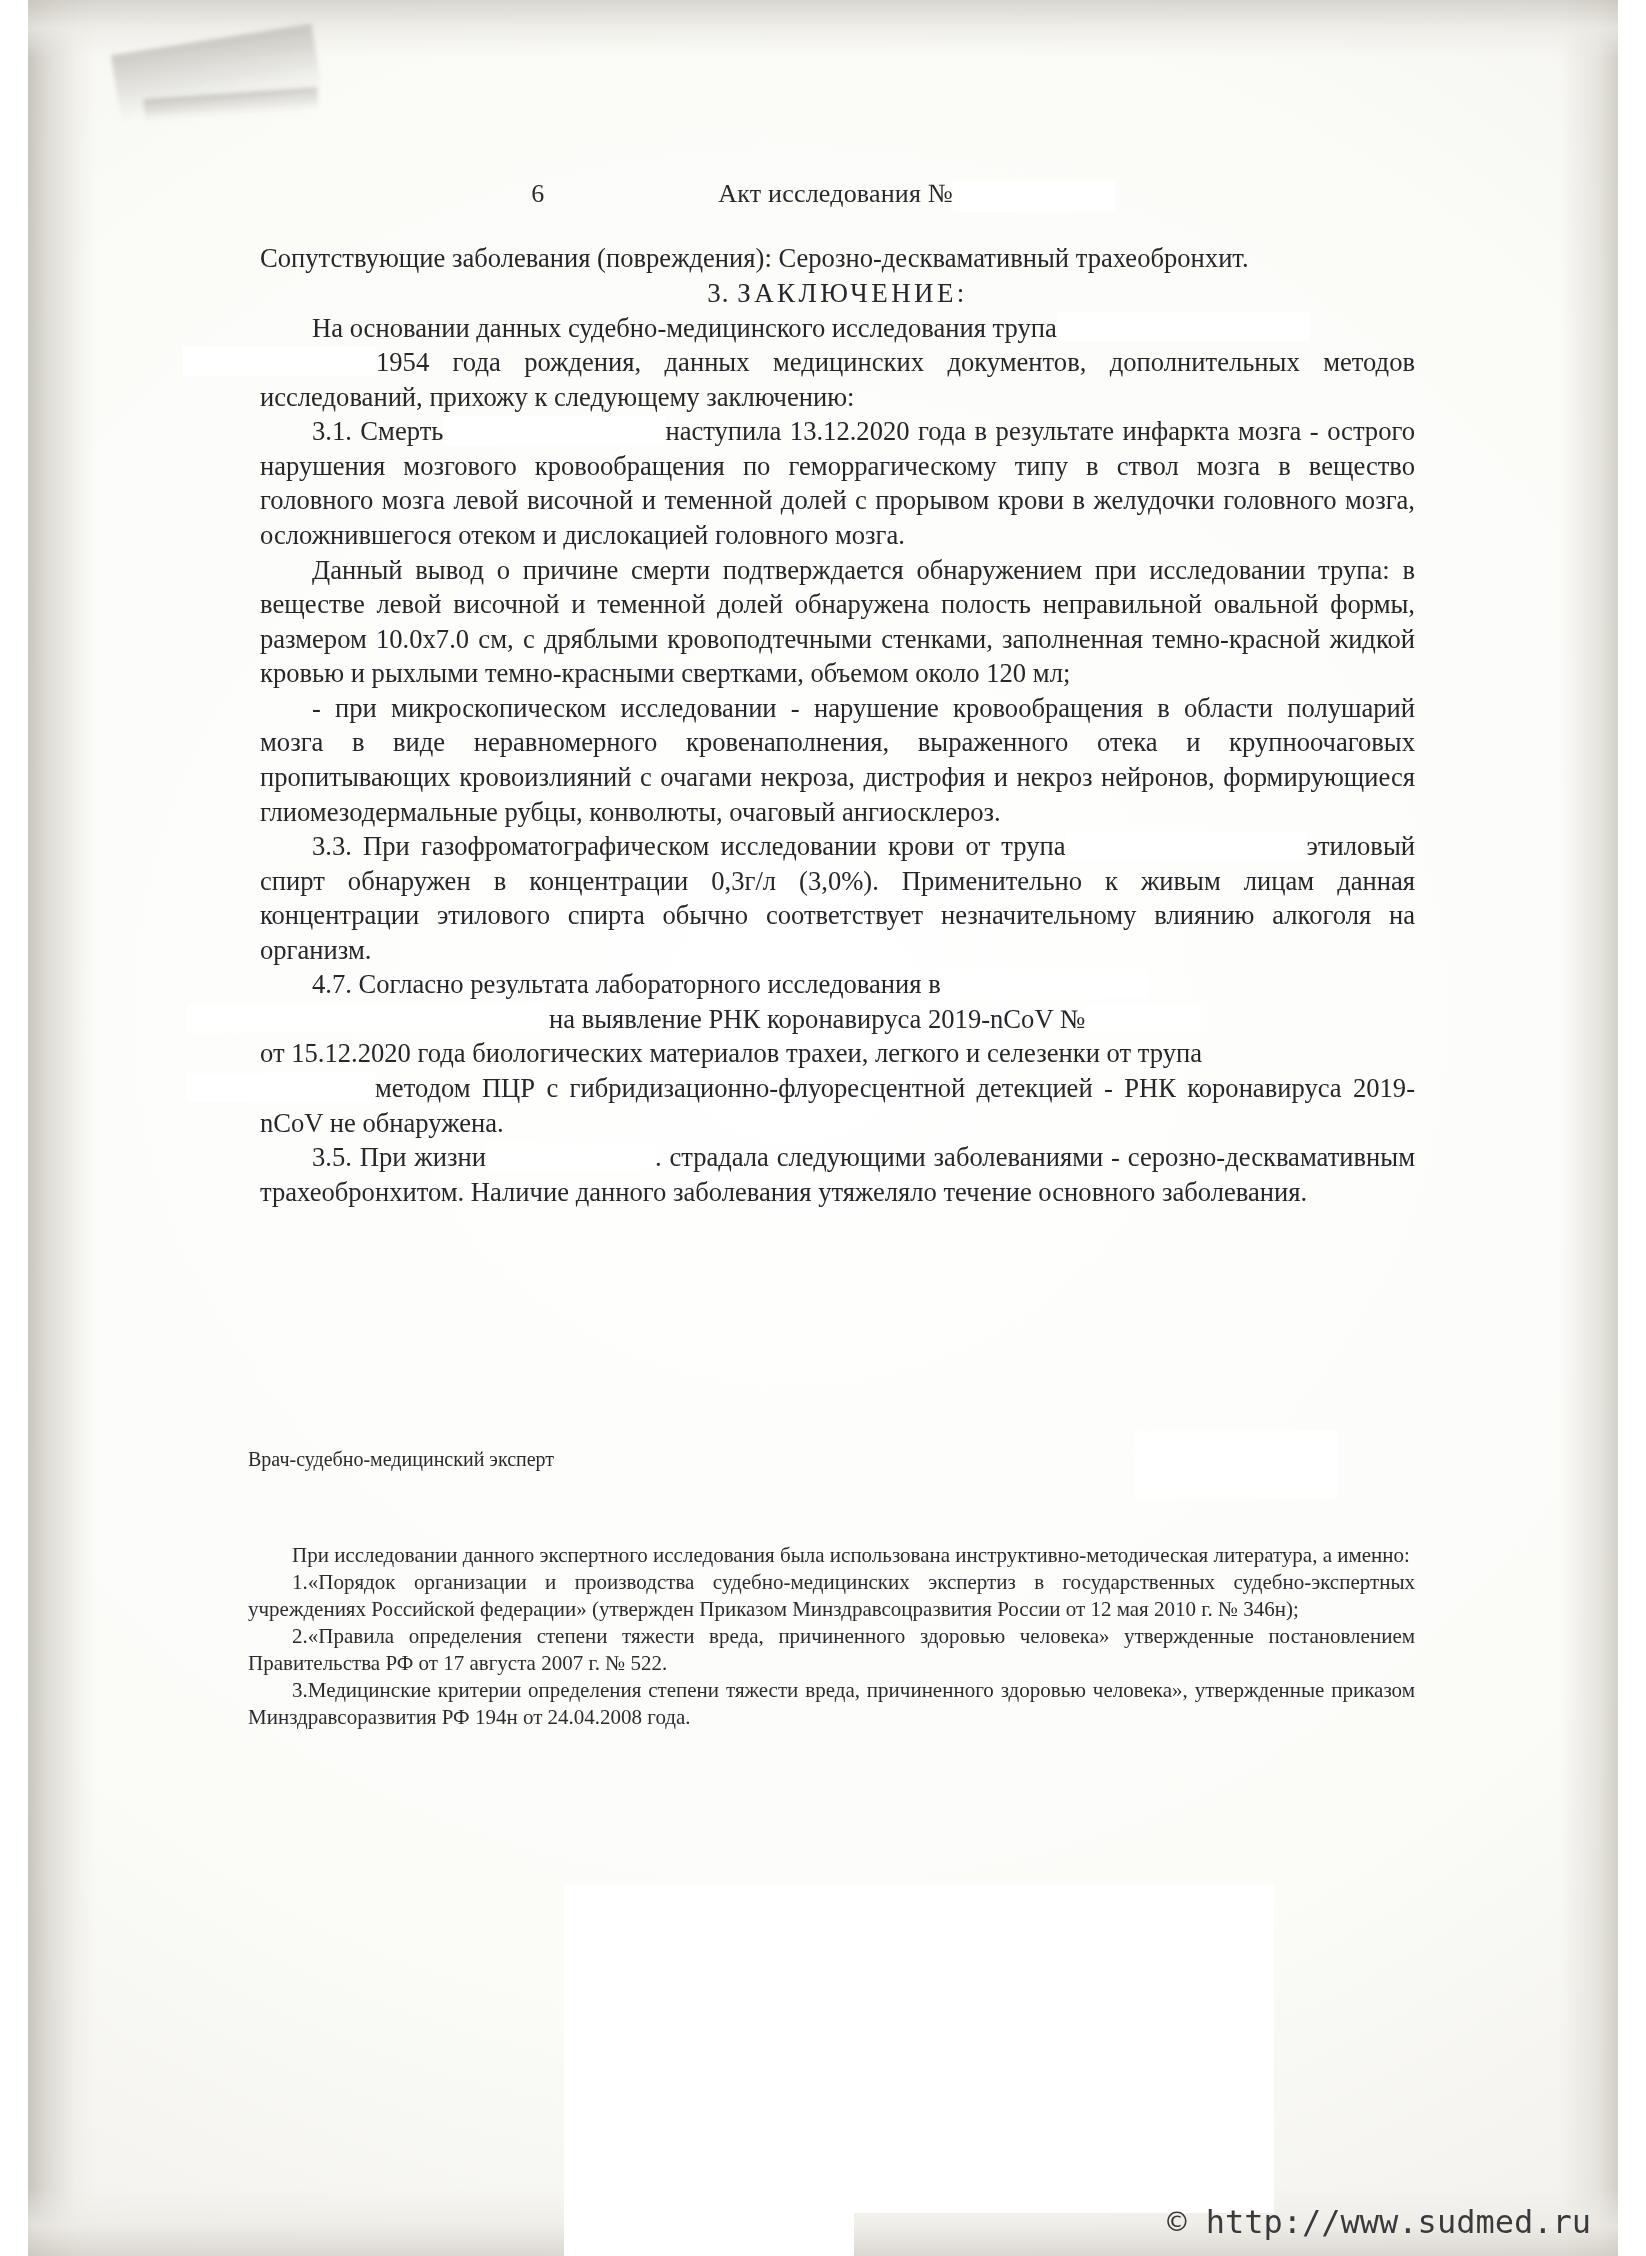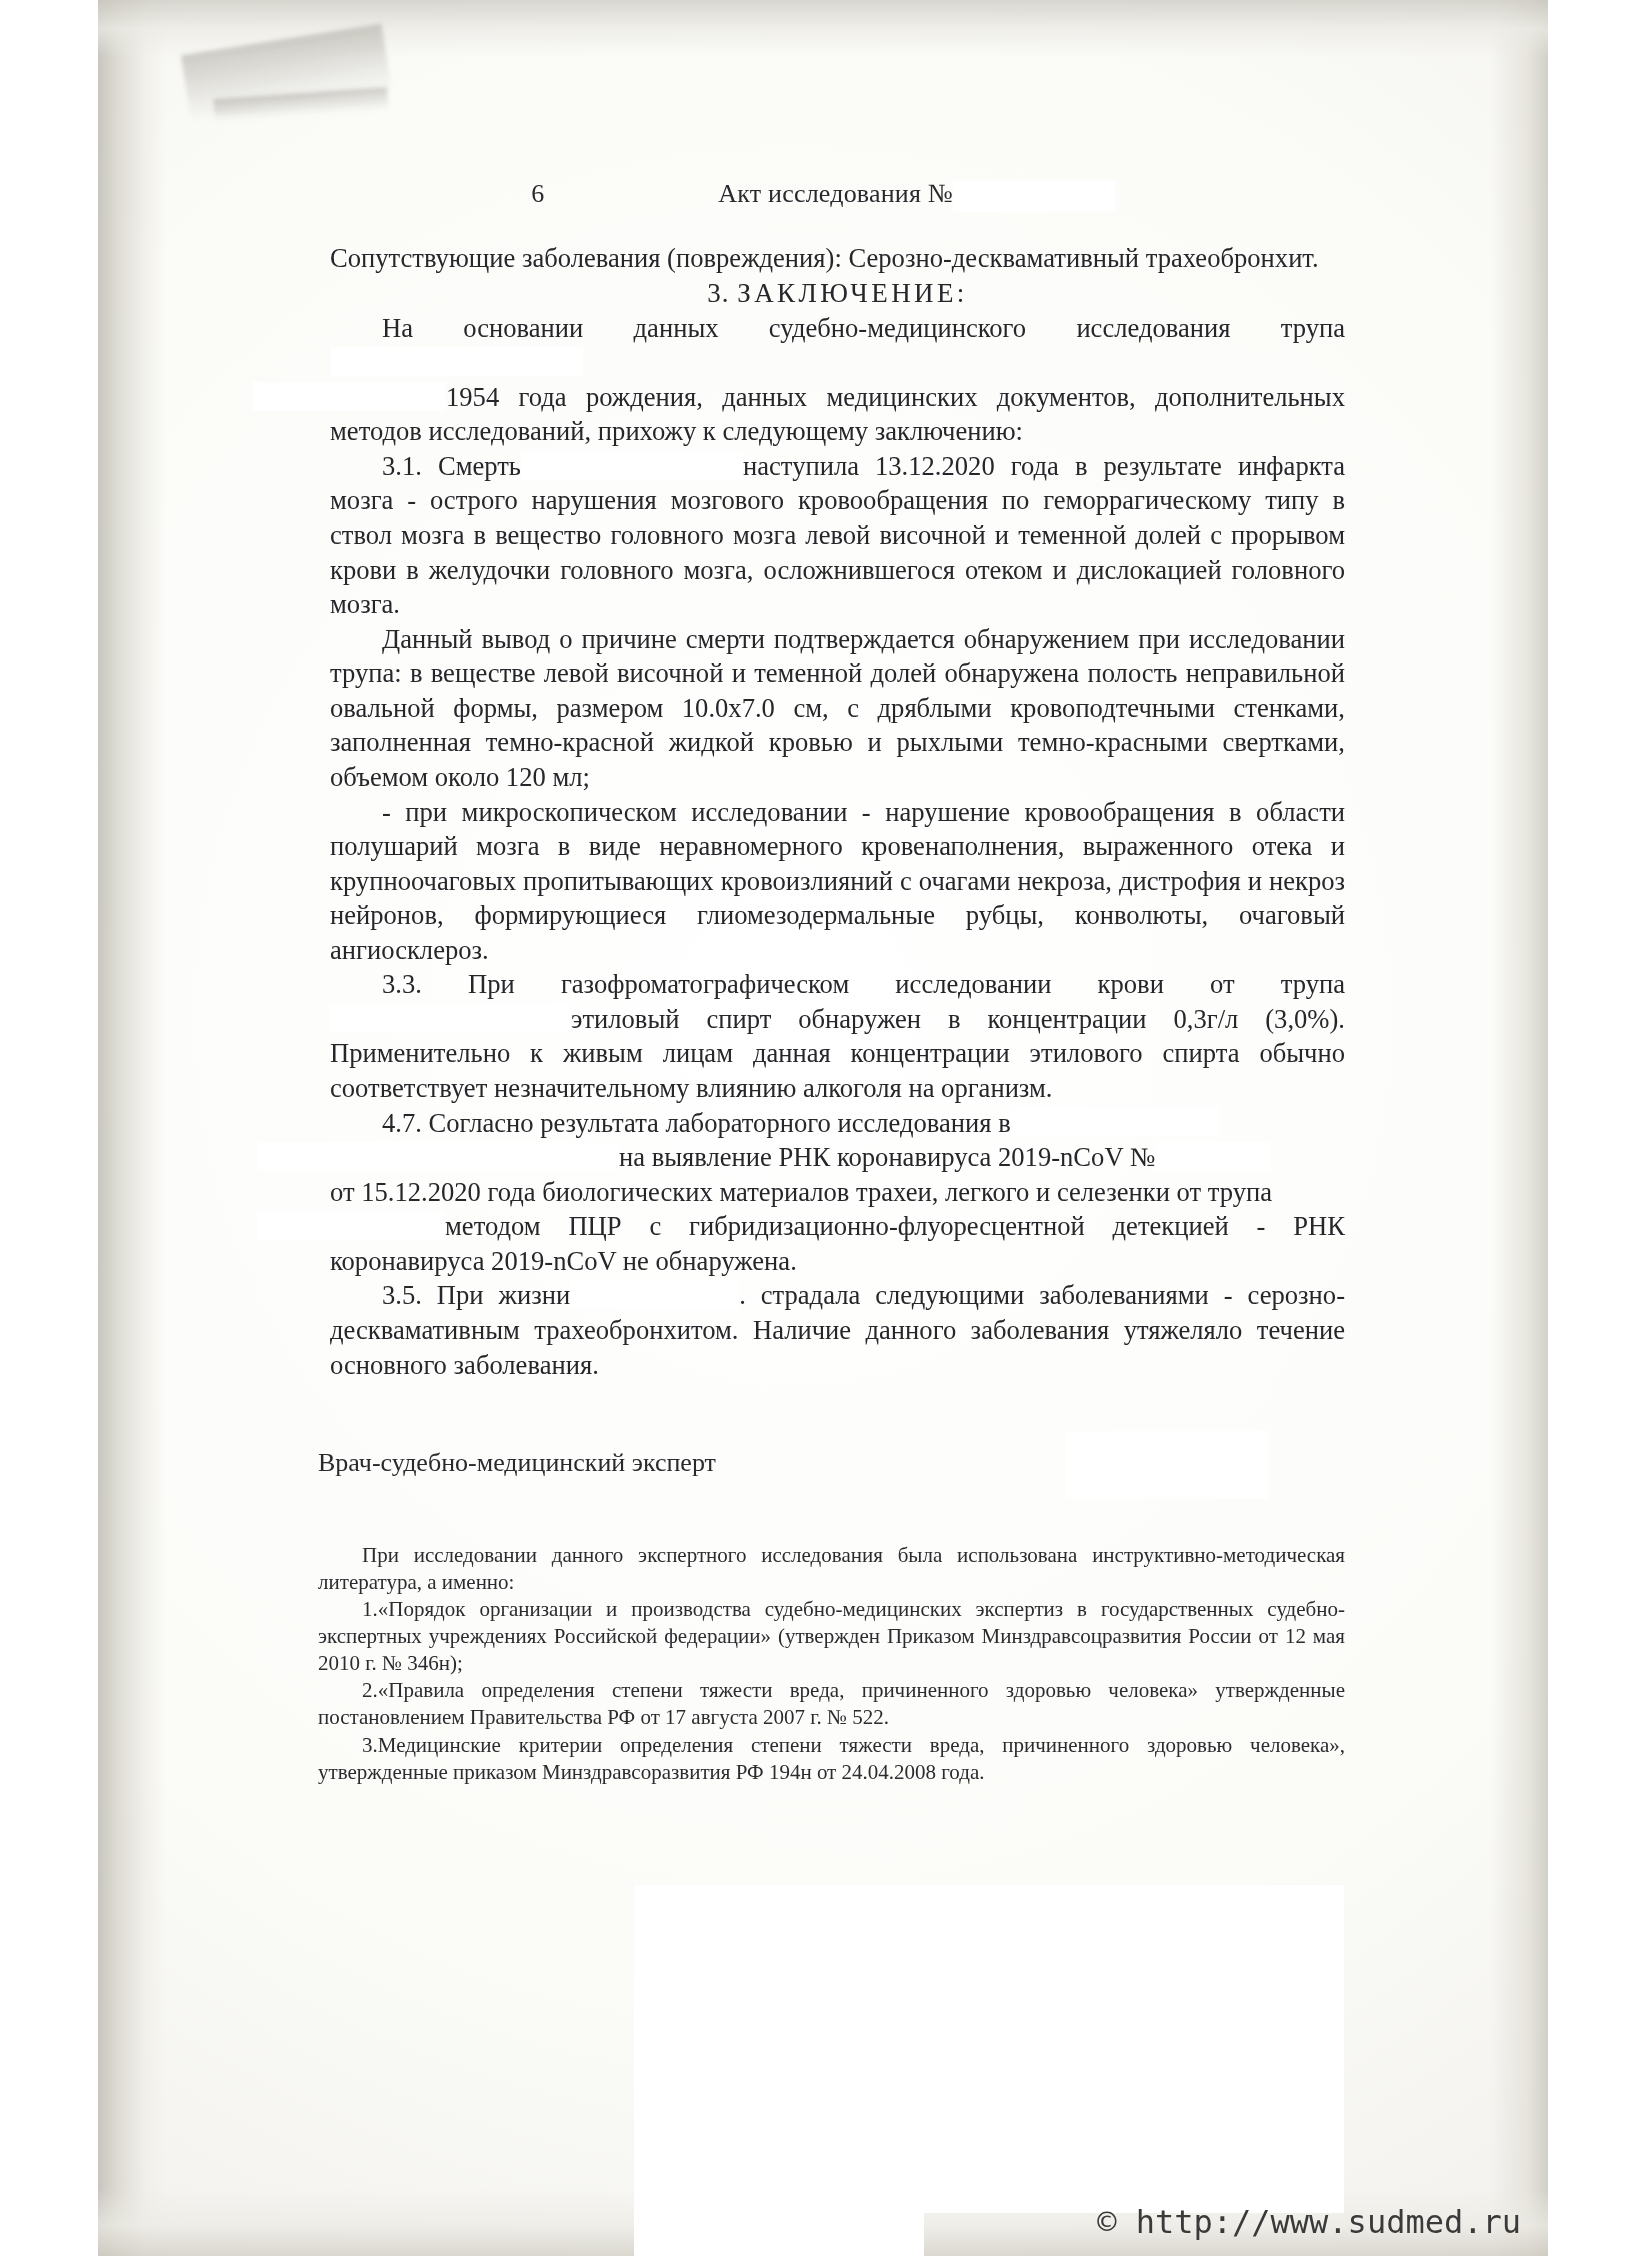--- a/index.html
+++ b/index.html
@@ -5,21 +5,21 @@
   html, body {
     margin: 0;
     padding: 0;
     background: #ffffff;
   }
   body {
     font-family: "Liberation Serif", serif;
   }
   #page {
     position: relative;
-    width: 1450px;
+    width: 1590px;
     height: 2256px;
     margin: 0 auto;
     background: #fdfdfb;
     overflow: hidden;
   }
   
   .paper {
     position: absolute;
     inset: 0;
     background:
@@ -113,21 +113,21 @@
     height: 27px;
     vertical-align: -4.8px;
   }
 
   
   .sig {
     position: absolute;
     left: 220px;
     right: 203px;
     top: 1448px;
-    font-size: 26px;
+    font-size: 20px;
   }
   .sig .who { display: inline-block; margin-left: 0; }
   .sig-redact {
     position: absolute;
     right: 77px;
     top: -17.4px;
     width: 203px;
     height: 68px;
     background: #ffffff;
   }

